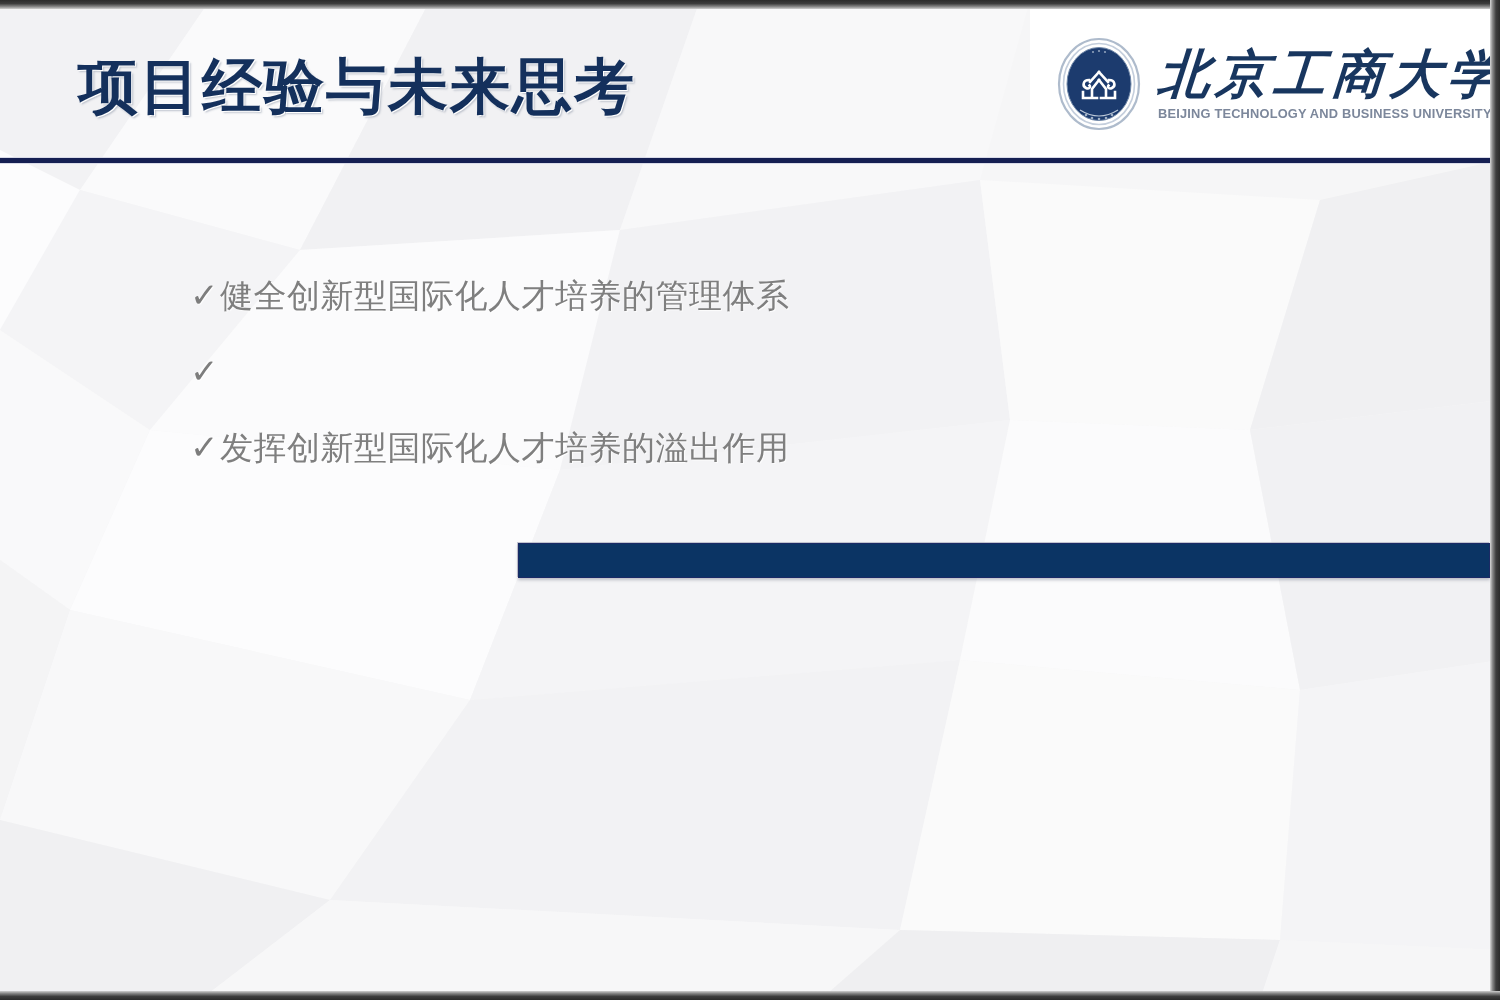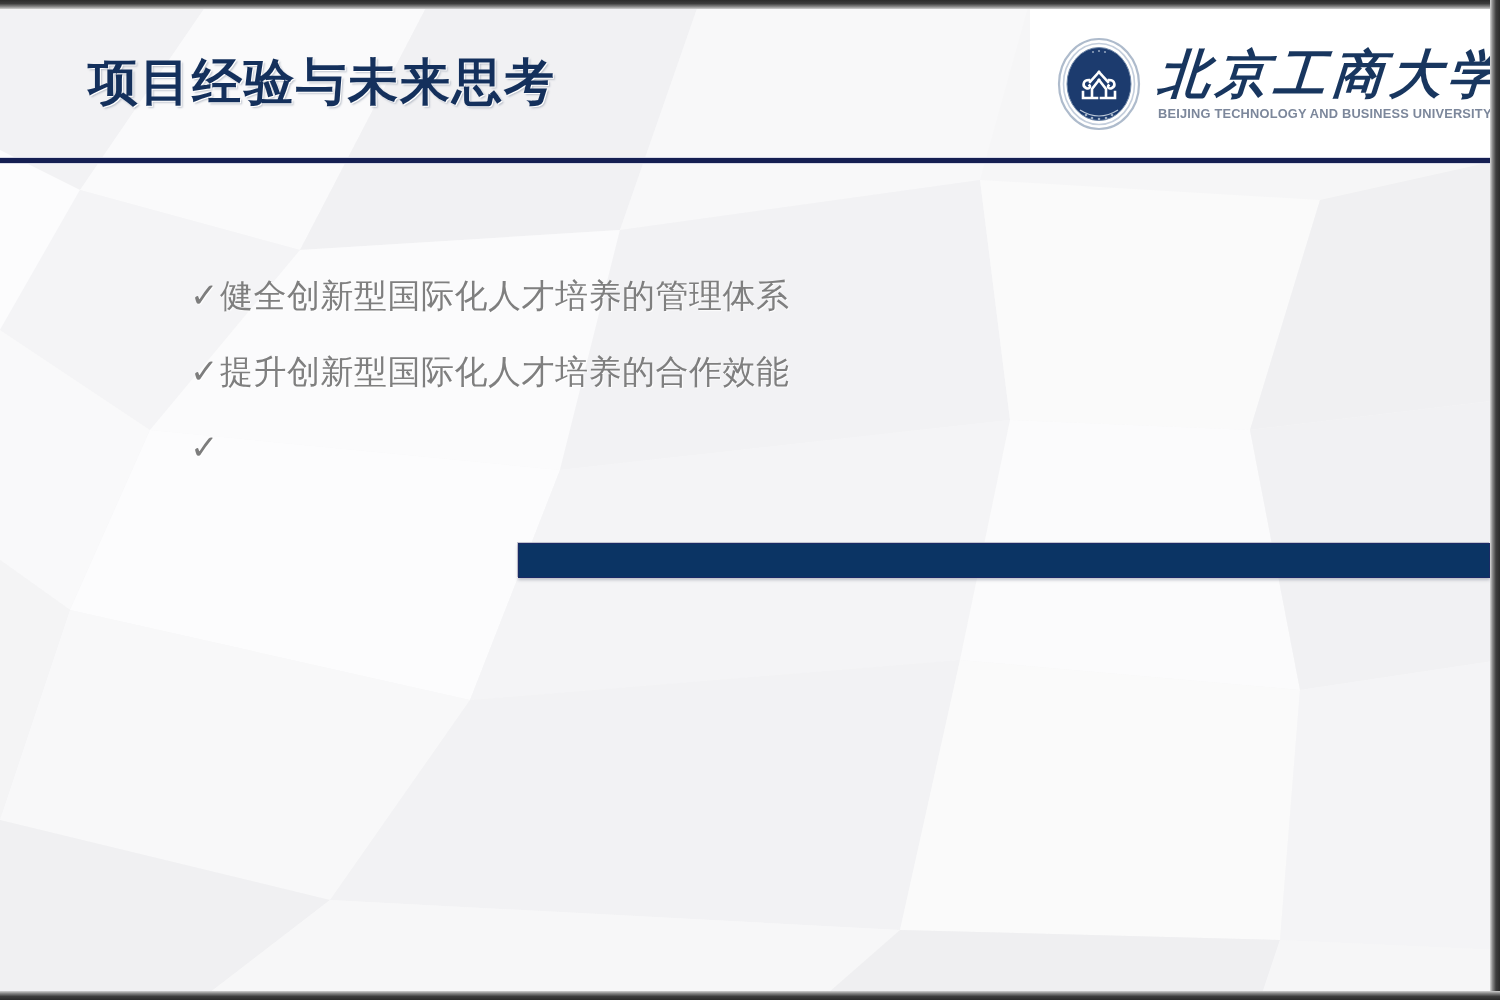--- a/index.html
+++ b/index.html
@@ -47,23 +47,23 @@
   
   .header {
     position: absolute;
     left: 0; top: 9px;
     width: 1500px;
     height: 150px;
     z-index: 10;
   }
   .header-title {
     position: absolute;
-    left: 88px;
+    left: 78px;
     top: 48px;
-    font-size: 50px;
+    font-size: 60px;
     font-weight: 700;
     letter-spacing: 2px;
     color: #14305c;
     text-shadow: 1px 1px 0 #ffffff, 2px 2px 2px rgba(120,130,150,0.45);
     white-space: nowrap;
     line-height: 1;
     text-align: right;
   }
 
   
@@ -250,25 +250,25 @@
 
   <div class="bullets">
 
     <div class="bullet-row">
       <span class="bullet-check">✓</span>
       <span class="bullet-text">健全创新型国际化人才培养的管理体系</span>
     </div>
 
     <div class="bullet-row">
       <span class="bullet-check">✓</span>
-      <span class="bullet-text">提升创新型国际化人才培养的合作效能</span>
     </div>
 
     <div class="bullet-row">
       <span class="bullet-check">✓</span>
+      <span class="bullet-text">发挥创新型国际化人才培养的溢出作用</span>
     </div>
 
   </div>
 
   <div class="accent-bar"></div>
 
   <div class="frame-top"></div>
   <div class="frame-right"></div>
   <div class="frame-bottom"></div>
 

